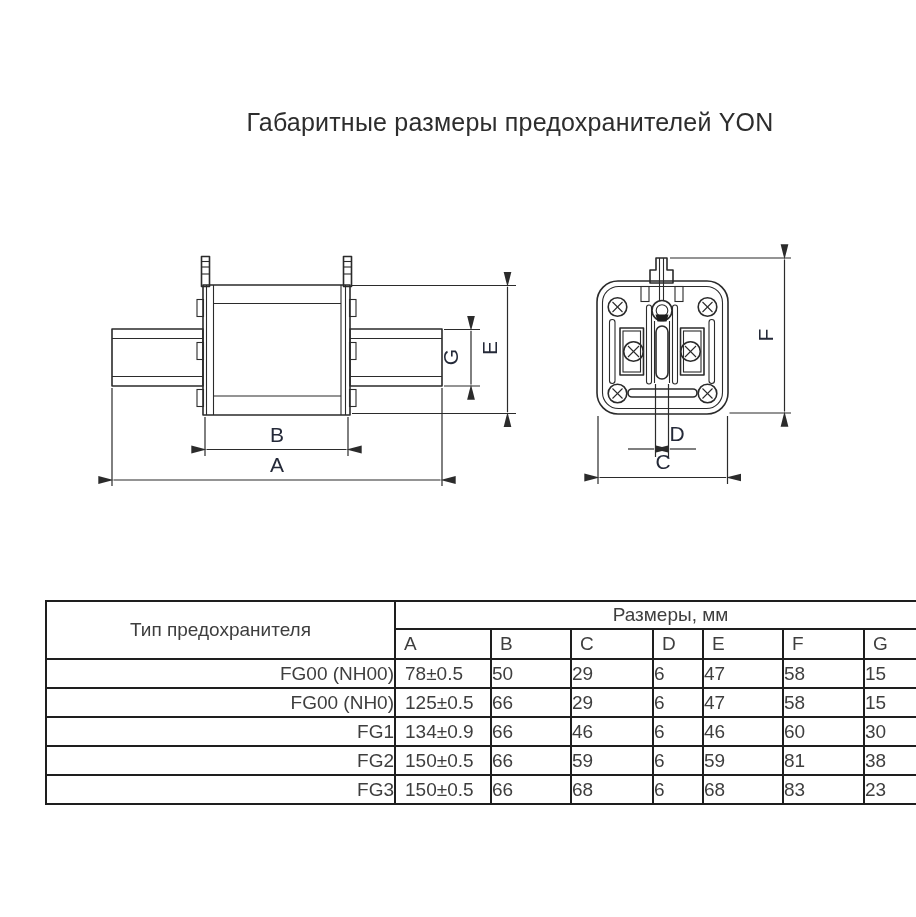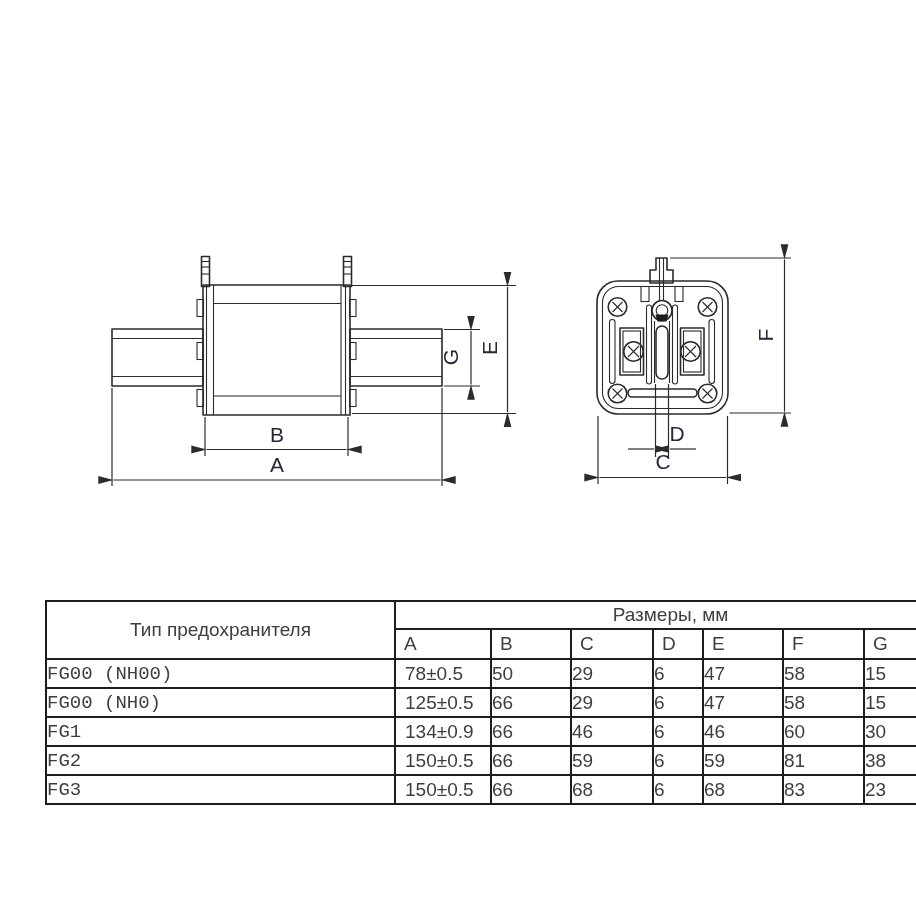--- a/index.html
+++ b/index.html
@@ -13,30 +13,31 @@
   .dim{stroke:#2b2b2b;stroke-width:1.2;fill:none;}
   .dark{fill:#1d1d1d;stroke:none;}
   .dim-label{font-family:"Liberation Sans",sans-serif;font-size:21px;fill:#242938;}
   #table-wrap{position:absolute;top:600px;left:8px;padding-left:37px;}
   table{border-collapse:collapse;table-layout:fixed;width:900px;
         font-size:19px;color:#3e3e3e;}
   th,td{border:2px solid #1e1e1e;font-weight:400;padding:0;white-space:nowrap;overflow:hidden;}
   thead tr.r1 th{height:26px;}
   thead tr.r2 th{height:28px;text-align:left;padding-left:8px;}
   tbody td{height:27px;}
-  td.type{text-align:left;font-family:Liberation Mono, monospace;}
+  td.type{text-align:right;}
   td.vala{text-align:left;padding-left:9px;border-radius:6px;}
   td.val{padding-right:9px;}
   th.merged{text-align:center;}
 </style>
 </head>
 <body>
 
 <div id="page">
 
+  <div id="title">Габаритные размеры предохранителей YON</div>
 
   <svg id="drawing-svg" width="916" height="560" viewBox="0 0 916 560">
     <defs>
       <marker id="arw" viewBox="0 0 12 8" refX="0.3" refY="4" markerWidth="13" markerHeight="8.7" orient="auto-start-reverse">
         <path d="M0.3,4 L12,1 L12,7 Z" fill="#2b2b2b"></path>
       </marker>
     </defs>
 
     <g>
 

